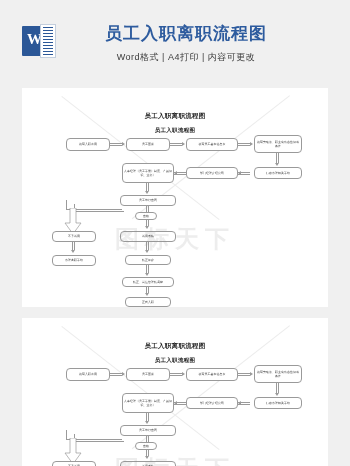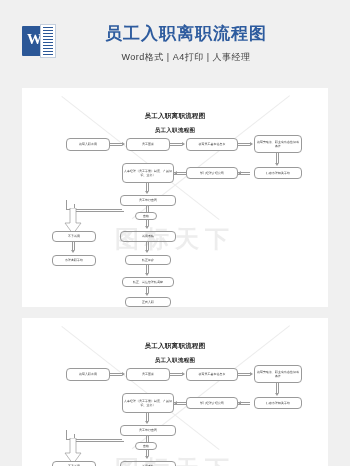--- a/index.html
+++ b/index.html
@@ -231,21 +231,21 @@
         <i></i>
         <i></i>
         <i></i>
         <i></i>
         <i></i>
         <i></i>
     </div>
   </div>
   <div class="header-text">
     <div class="doc-title">员工入职离职流程图</div>
-    <div class="doc-sub">Word格式 | A4打印 | 人事经理</div>
+    <div class="doc-sub">Word格式 | A4打印 | 内容可更改</div>
   </div>
 </div>
 
 <div class="pages-wrap">
 
   <div class="page">
     <div class="page-inner">
       <div class="diag a"></div>
       <div class="diag b"></div>
 

